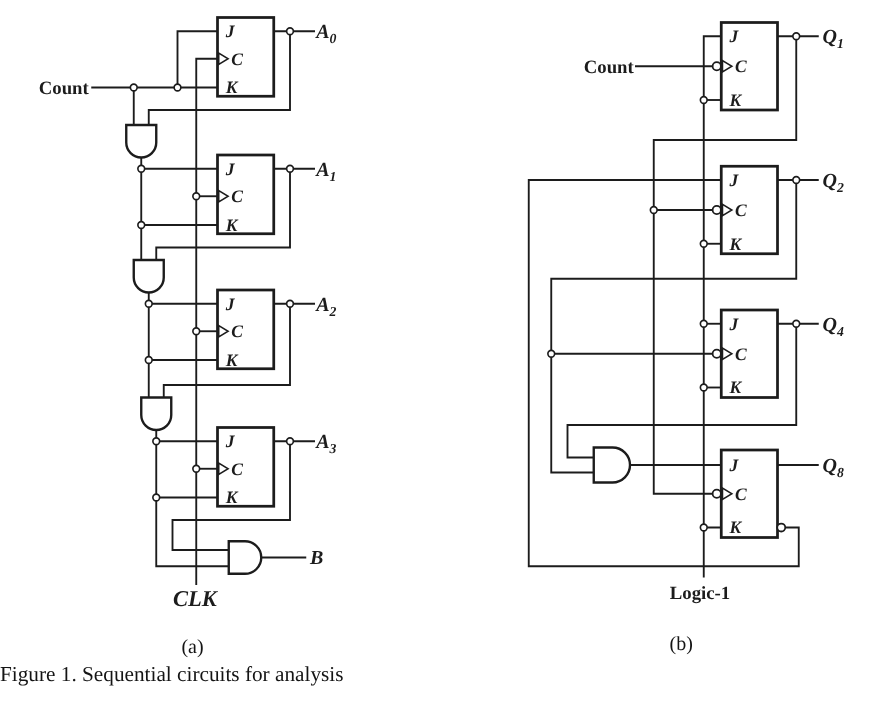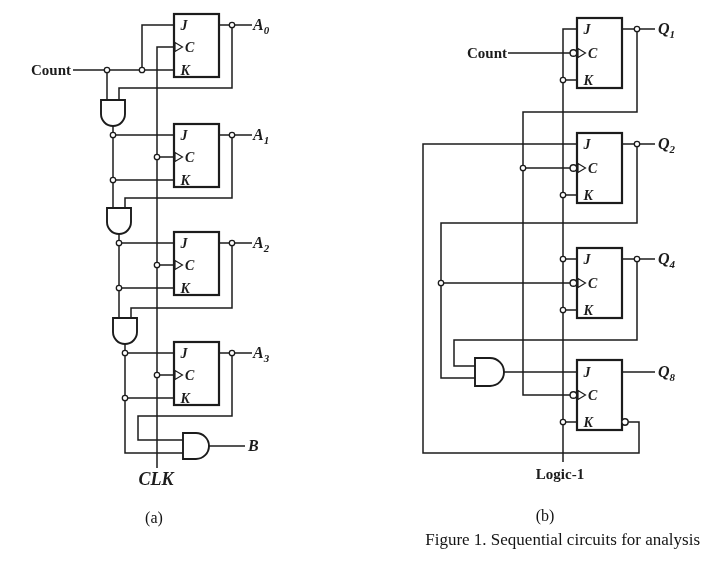--- a/index.html
+++ b/index.html
@@ -2,21 +2,21 @@
 <html><head>
 <meta charset="utf-8">
 <style>
   html,body{margin:0;padding:0;background:#ffffff;}
   #stage{position:relative;width:717px;height:567px;background:#ffffff;overflow:hidden;
          font-family:"Liberation Serif",serif;}
   #diagram{position:absolute;left:0;top:0;}
   .figtext{position:absolute;color:#141414;}
   #label-a{left:114px;top:509px;width:80px;text-align:center;font-size:16px;}
   #label-b{left:505px;top:507px;width:80px;text-align:center;font-size:16px;}
-  #caption{left:0px;top:530px;width:700px;text-align:right;font-size:17px;}
+  #caption{left:0px;top:530px;width:700px;text-align:left;font-size:17px;}
 </style>
 </head>
 <body>
 
 <div id="stage">
   <svg id="diagram" width="717" height="567" viewBox="0 0 717 567">
       <polyline points="73,70 174,70" fill="none" stroke="#1c1c1c" stroke-width="1.5" stroke-linejoin="miter" stroke-linecap="butt"></polyline>
       <polyline points="142,70 142,25 174,25" fill="none" stroke="#1c1c1c" stroke-width="1.5" stroke-linejoin="miter" stroke-linecap="butt"></polyline>
       <polyline points="174,47 157,47 157,468" fill="none" stroke="#1c1c1c" stroke-width="1.5" stroke-linejoin="miter" stroke-linecap="butt"></polyline>
       <polyline points="219,25 252,25" fill="none" stroke="#1c1c1c" stroke-width="1.5" stroke-linejoin="miter" stroke-linecap="butt"></polyline>

